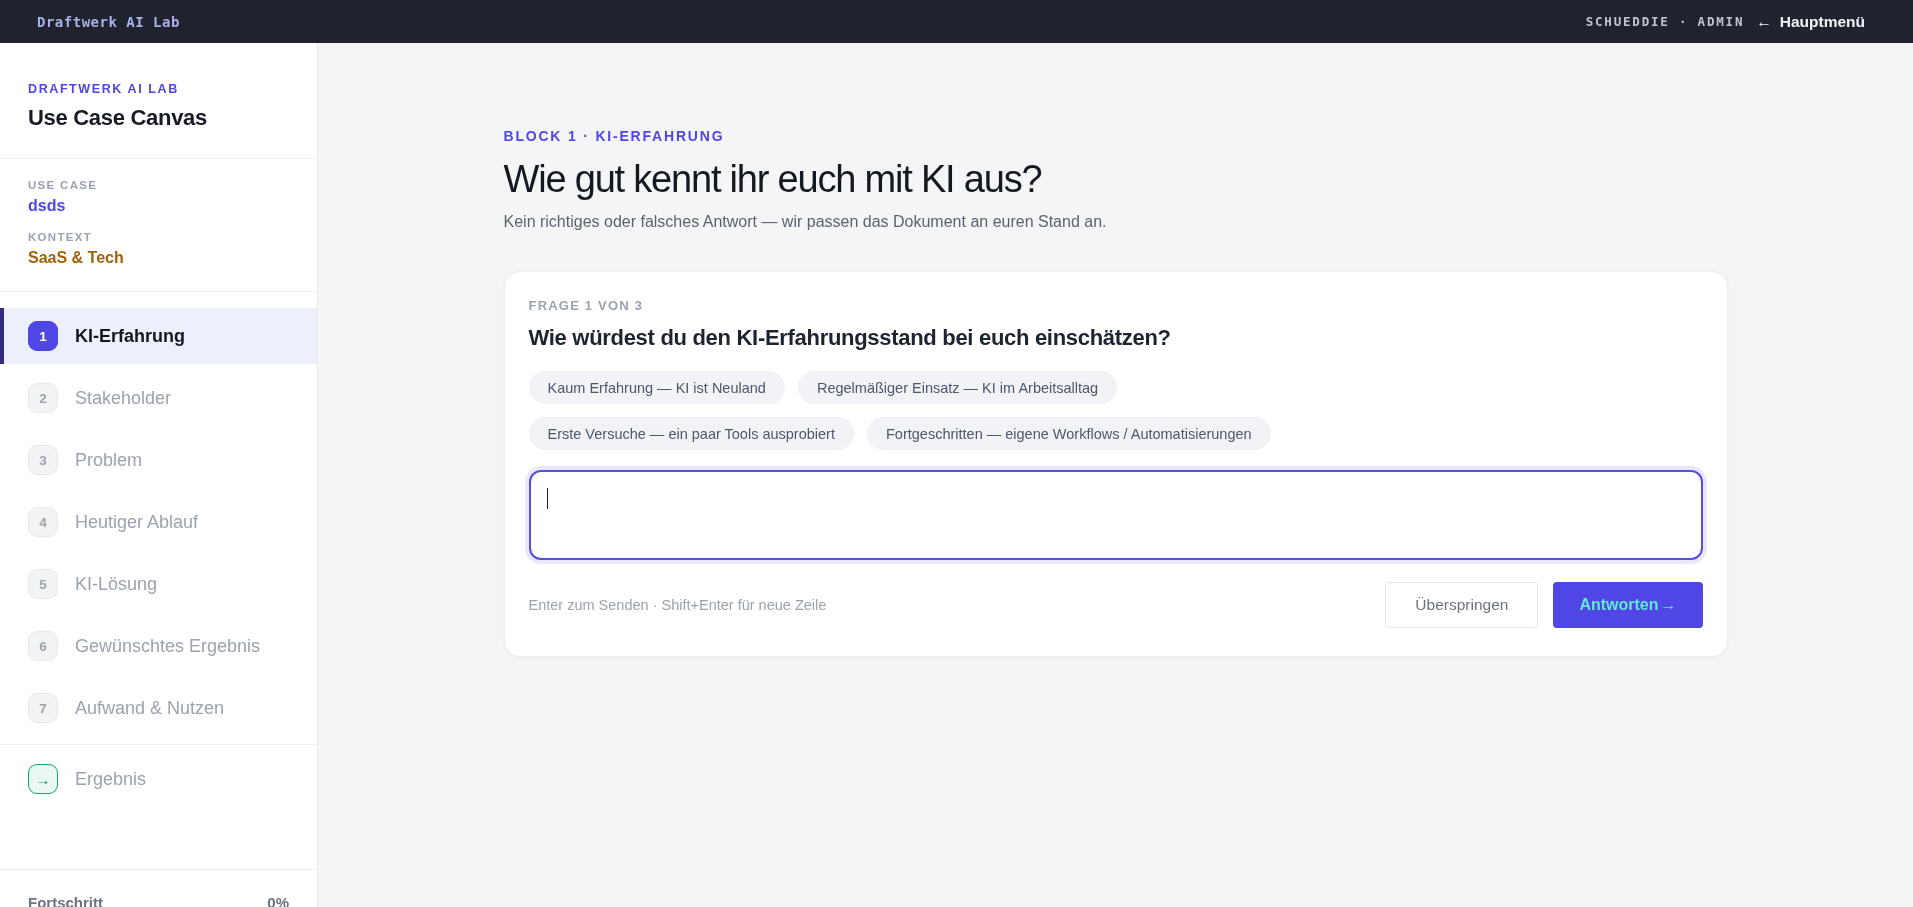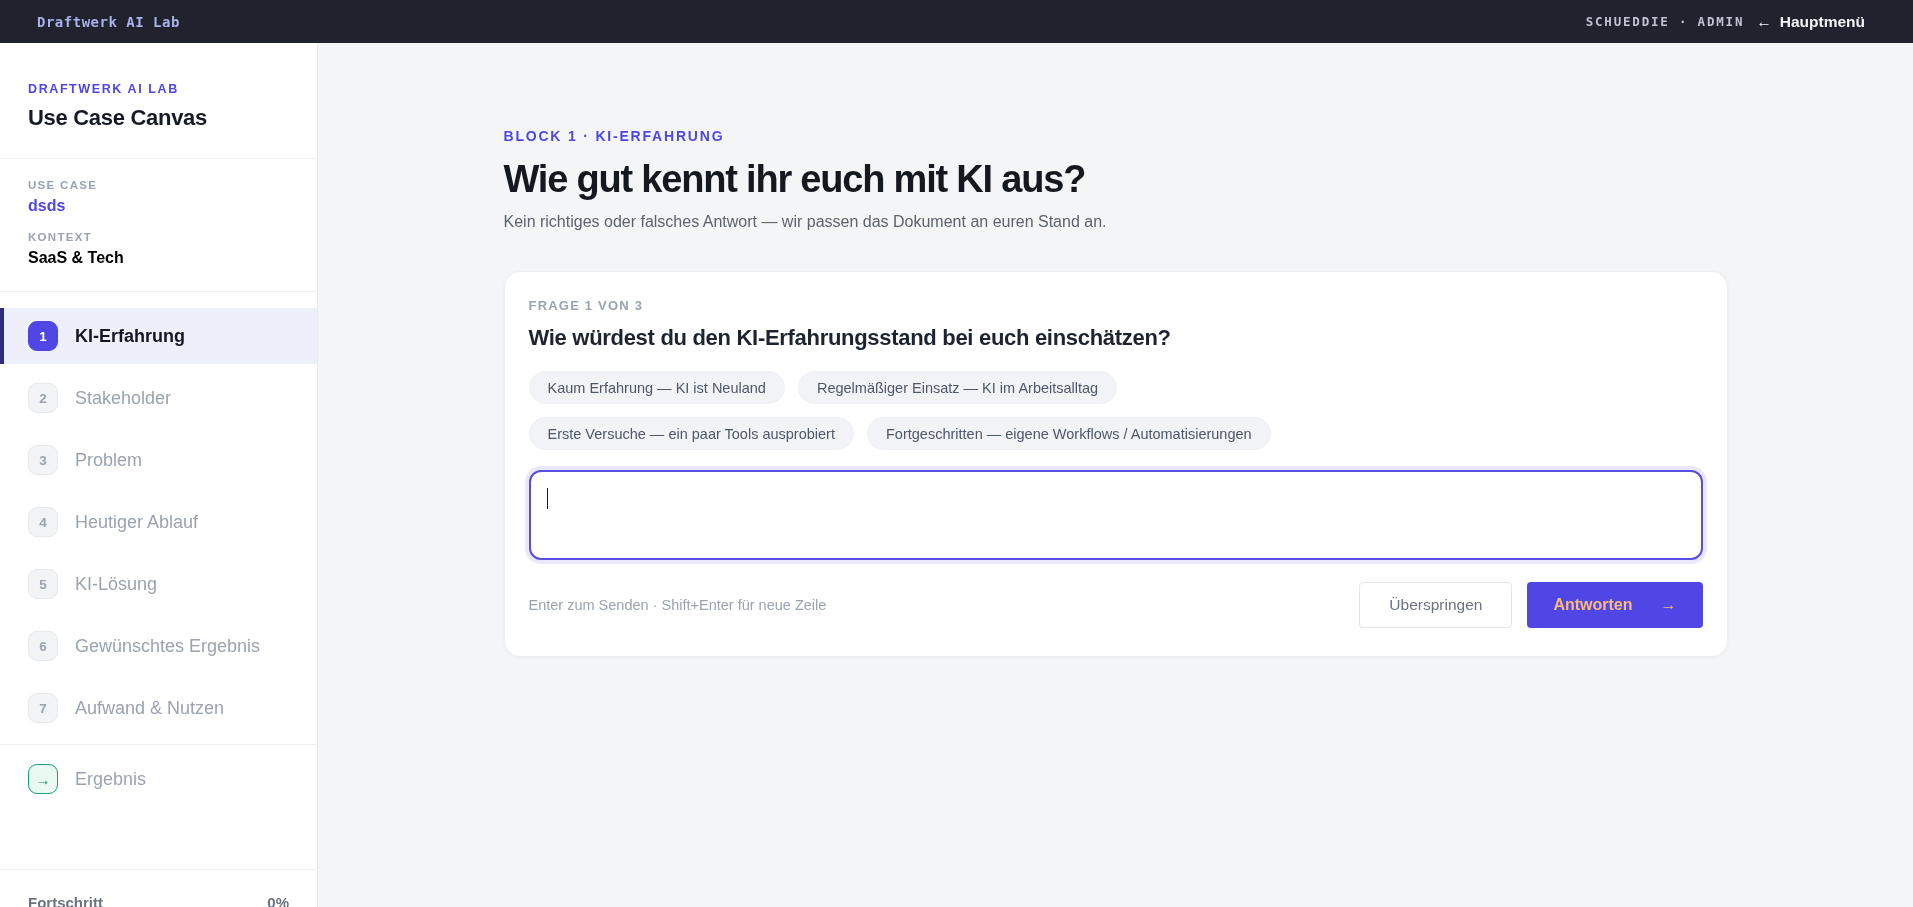--- a/index.html
+++ b/index.html
@@ -41,21 +41,21 @@
   }
   .sidebar > * { flex-shrink:0; }
   .divider { border-top:1px solid #eef0f3; }
   .side-head { padding:39px 28px 27px; }
   .side-eyebrow { color:#4f46e5; font-size:12.5px; font-weight:bold; letter-spacing:1.6px; }
   .side-title { margin-top:9px; font-size:22px; font-weight:bold; color:#151a24; letter-spacing:-.3px; }
   .side-meta { padding:20px 28px 24px; }
   .meta-label { font-size:11.5px; font-weight:bold; letter-spacing:1.3px; color:#9aa3b2; }
   .meta-value { margin-top:6px; font-size:16px; font-weight:bold; }
   .meta-value.purple { color:#4f46e5; }
-  .meta-value.green { color:#000000; }
+  .meta-value.green { color:#a16207; }
   .side-meta .meta-label + .meta-value { margin-bottom:16px; }
   .side-meta .meta-value:last-child { margin-bottom:0; }
   .side-steps { padding:16px 0 2px; }
   .step {
     height:56px; margin-bottom:6px;
     display:flex; align-items:center; gap:17px;
     padding-left:28px; cursor:pointer;
     font-size:18px; color:#9aa3b0;
   }
   .badge {
@@ -79,21 +79,21 @@
     padding:24px 28px 0;
     display:flex; justify-content:space-between; align-items:flex-start;
   }
   .progress-label { font-size:15px; font-weight:bold; color:#6b7280; }
   .progress-value { font-size:15px; font-weight:bold; color:#6b7280; }
   
   .main { flex:1; overflow:hidden; }
   .main-inner { width:1224px; margin:0 auto; padding-top:85px; }
   .main-eyebrow { color:#4f46e5; font-size:14px; font-weight:bold; letter-spacing:1.8px; }
   .main-title {
-    margin-top:14px; font-size:38px; font-weight:bold;
+    margin-top:14px; font-size:38px; font-weight:normal;
     letter-spacing:-1.2px; color:#14181f;
   }
   .main-subtitle { margin-top:12px; font-size:16px; color:#5c636e; }
   
   .card {
     margin-top:40px; background:#ffffff;
     border:1px solid #eceef2; border-radius:16px;
     box-shadow:0 1px 3px rgba(17,24,39,.05);
     padding:26px 24px 28px;
   }
@@ -127,22 +127,22 @@
   .btn {
     height:46px; border-radius:4px; cursor:pointer;
     font-family:"Liberation Sans", sans-serif;
     display:flex; align-items:center; justify-content:center;
   }
   .btn-skip {
     background:#ffffff; border:1px solid #e3e6eb;
     color:#6b7280; font-size:15.5px; padding:0 29px;
   }
   .btn-submit {
-    background:#4f46e5; border:none; color:#fdba74;
-    font-size:16px; font-weight:bold; padding:0 26px; gap:28px;
+    background:#4f46e5; border:none; color:#5eead4;
+    font-size:16px; font-weight:bold; padding:0 26px; gap:2px;
   }
 </style>
 </head>
 <body>
 
 <header class="topbar">
   <span class="logo">Draftwerk AI Lab</span>
   <div class="topbar-right">
     <span class="user-badge">SCHUEDDIE · ADMIN</span>
     <a class="back-link">

